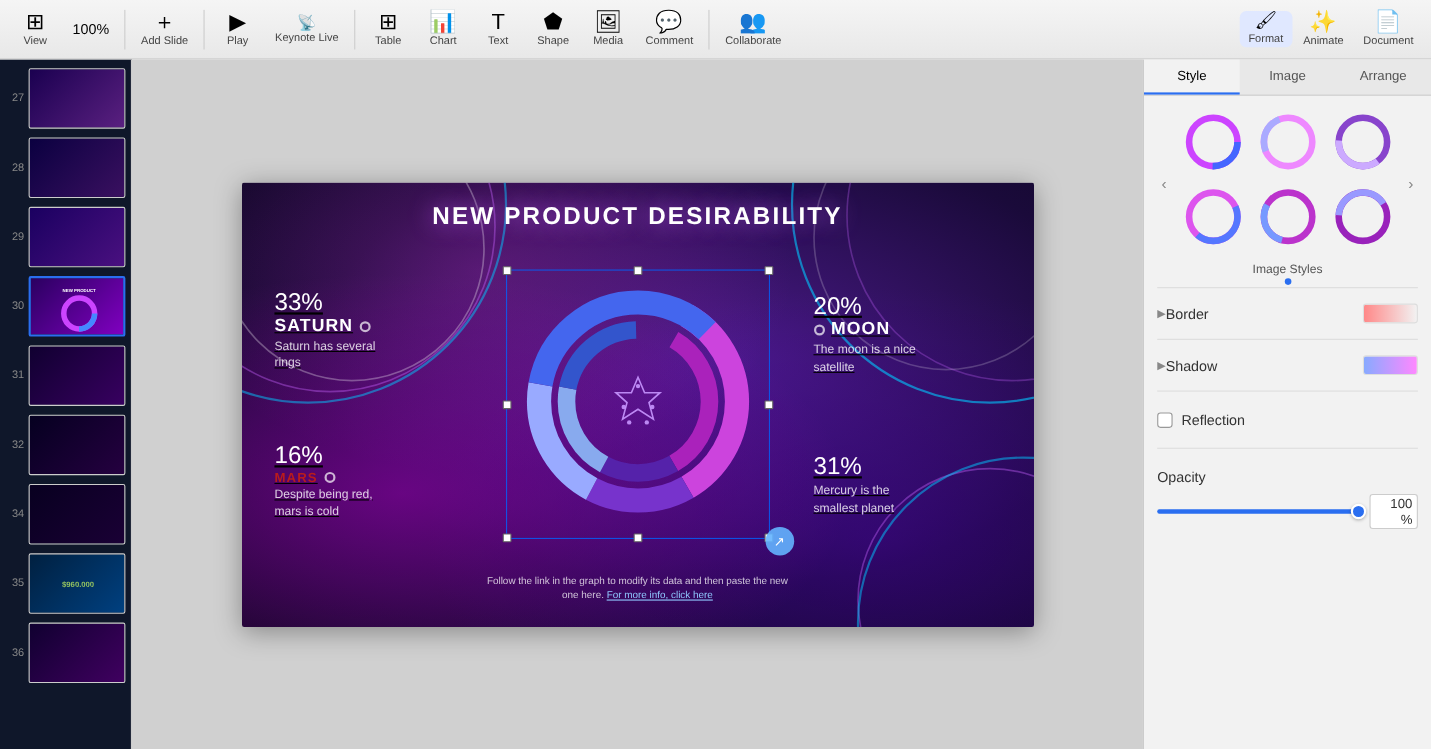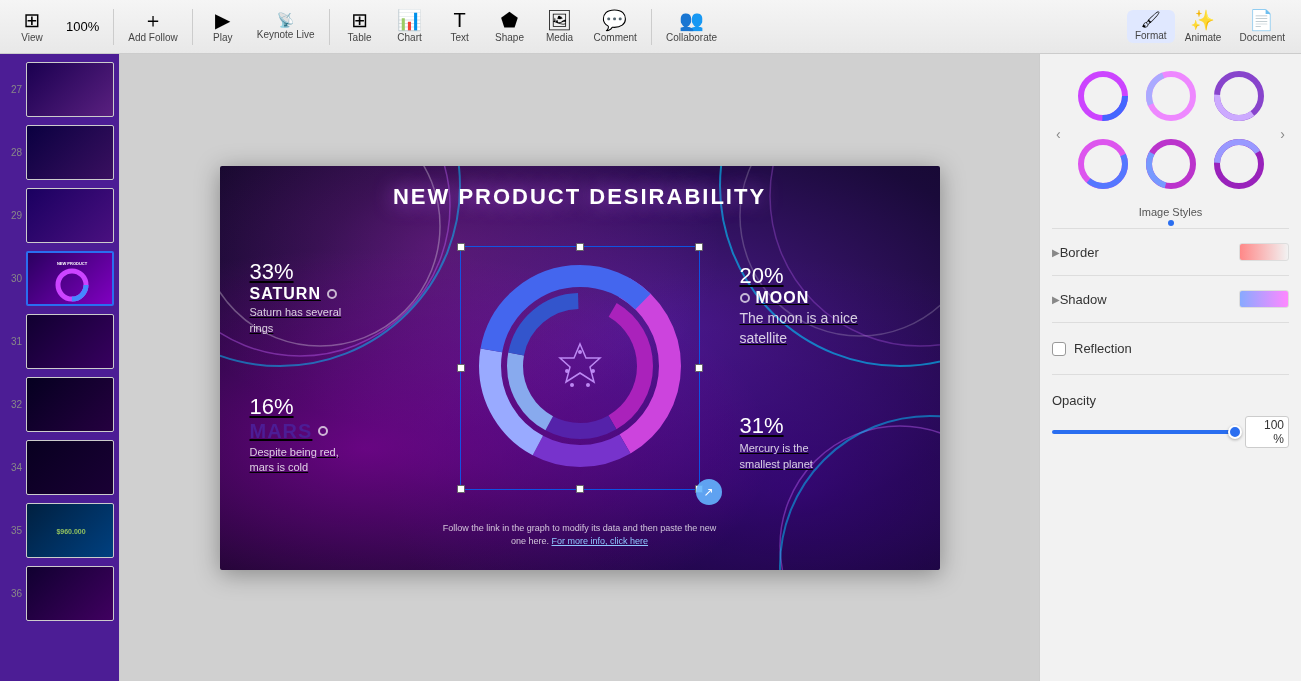--- a/index.html
+++ b/index.html
@@ -18,21 +18,21 @@
     .toolbar-group .tb-icon { font-size: 20px; line-height: 1; }
     .toolbar-group .tb-label { font-size: 10px; color: #444; margin-top: 2px; }
     .toolbar-sep { width: 1px; height: 36px; background: #ccc; margin: 0 4px; }
     .toolbar-group.active-tab { background: #e0e8ff; }
 
     
     .main-area { display: flex; flex: 1; overflow: hidden; }
 
     
     .slide-panel {
-      width: 120px; background: #4c1d95; border-right: 1px solid #ccc;
+      width: 120px; background: #0f172a; border-right: 1px solid #ccc;
       overflow-y: auto; padding: 4px 0; flex-shrink: 0;
     }
     .slide-thumb {
       display: flex; align-items: center; padding: 4px 6px; cursor: pointer;
       gap: 4px;
     }
     .slide-thumb.active .thumb-img { border-color: #2a6ef0; border-width: 2px; }
     .slide-num { font-size: 10px; color: #888; min-width: 16px; text-align: right; }
     .thumb-img {
       width: 88px; height: 55px; border: 1px solid #ccc; border-radius: 2px;
@@ -193,21 +193,21 @@
   </div>
 
   <div class="toolbar-group">
     <span class="tb-icon" style="font-size:13px;">100%</span>
 
   </div>
   <div class="toolbar-sep"></div>
 
   <div class="toolbar-group">
     <span class="tb-icon">＋</span>
-    <span class="tb-label">Add Follow</span>
+    <span class="tb-label">Add Slide</span>
   </div>
   <div class="toolbar-sep"></div>
 
   <div class="toolbar-group">
     <span class="tb-icon">▶</span>
     <span class="tb-label">Play</span>
   </div>
 
   <div class="toolbar-group">
     <span class="tb-icon" style="font-size:14px;">📡</span>
@@ -361,21 +361,21 @@
               <div style="color:#fff; font-size:22px; font-weight:300;">33%</div>
               <div style="color:#fff; font-size:16px; font-weight:700; letter-spacing:1px; display:flex; align-items:center; gap:6px;">
                 SATURN
                 <span style="width:10px;height:10px;border-radius:50%;border:2px solid rgba(255,255,255,0.7);display:inline-block;"></span>
               </div>
               <div style="color:rgba(255,255,255,0.8); font-size:11px; margin-top:2px; line-height:1.4;">Saturn has several<br>rings</div>
             </div>
 
             <div>
               <div style="color:#fff; font-size:22px; font-weight:300;">16%</div>
-              <div style="color:#4c1d95; font-size:20px; font-weight:700; letter-spacing:1px; display:flex; align-items:center; gap:6px;">
+              <div style="color:#b91c1c; font-size:12px; font-weight:700; letter-spacing:1px; display:flex; align-items:center; gap:6px;">
                 MARS
                 <span style="width:10px;height:10px;border-radius:50%;border:2px solid rgba(255,255,255,0.7);display:inline-block;"></span>
               </div>
               <div style="color:rgba(255,255,255,0.8); font-size:11px; margin-top:2px; line-height:1.4;">Despite being red,<br>mars is cold</div>
             </div>
           </div>
 
           <div style="flex:1; display:flex; align-items:center; justify-content:center; height:100%;">
 
             <div style="position:relative;">
@@ -418,21 +418,21 @@
           </div>
 
           <div style="width:200px; display:flex; flex-direction:column; justify-content:space-around; height:100%; padding:10px 0 10px 0;">
 
             <div>
               <div style="color:#fff; font-size:22px; font-weight:300;">20%</div>
               <div style="color:#fff; font-size:16px; font-weight:700; letter-spacing:1px; display:flex; align-items:center; gap:6px;">
                 <span style="width:10px;height:10px;border-radius:50%;border:2px solid rgba(255,255,255,0.7);display:inline-block;"></span>
                 MOON
               </div>
-              <div style="color:rgba(255,255,255,0.8); font-size:14px; margin-top:2px; line-height:1.4;">The moon is a nice<br>satellite</div>
+              <div style="color:rgba(255,255,255,0.8); font-size:11px; margin-top:2px; line-height:1.4;">The moon is a nice<br>satellite</div>
             </div>
 
             <div>
               <div style="color:#fff; font-size:22px; font-weight:300;">31%</div>
               <div style="color:rgba(255,255,255,0.8); font-size:11px; margin-top:2px; line-height:1.4;">Mercury is the<br>smallest planet</div>
             </div>
           </div>
         </div>
 
         <div class="share-btn" style="bottom:65px; right:218px;">↗</div>
@@ -440,20 +440,31 @@
         <div class="footer-note">
           <span>Follow the link in the graph to modify its data and then paste the new one here. </span>
           <a href="#">For more info, click here</a>
         </div>
       </div>
     </div>
   </div>
 
   <div class="right-panel">
 
+    <div class="panel-tabs">
+      <div class="panel-tab active">
+        <span>Style</span>
+      </div>
+      <div class="panel-tab">
+        <span>Image</span>
+      </div>
+      <div class="panel-tab">
+        <span>Arrange</span>
+      </div>
+    </div>
 
     <div class="panel-body">
 
       <div>
         <div class="style-scroll-row">
           <span class="scroll-arrow">‹</span>
           <div class="image-styles-grid">
 
             <div class="style-item">
               <svg viewBox="0 0 54 54">

